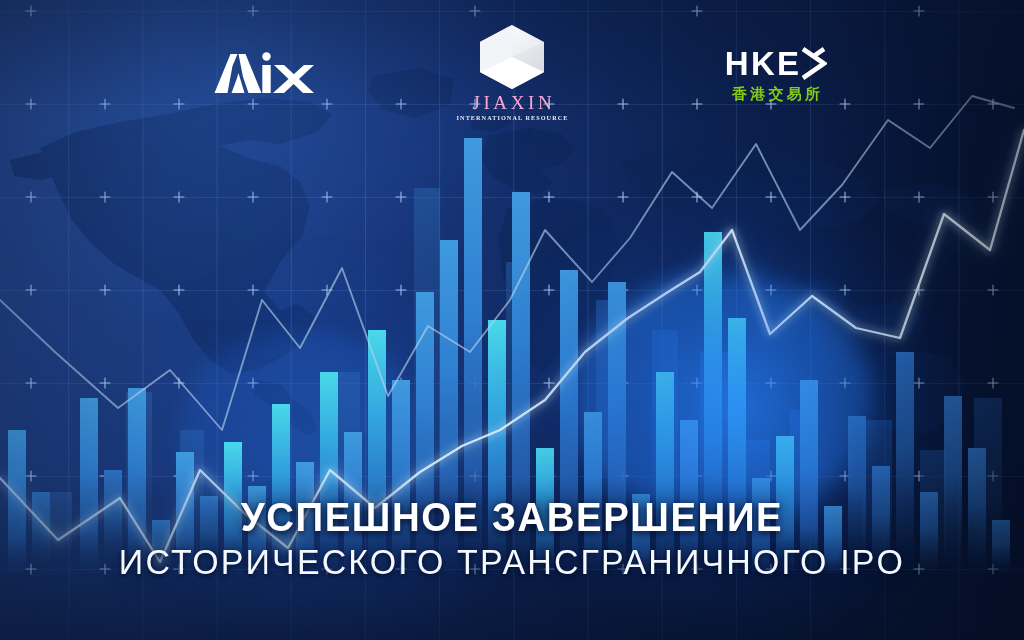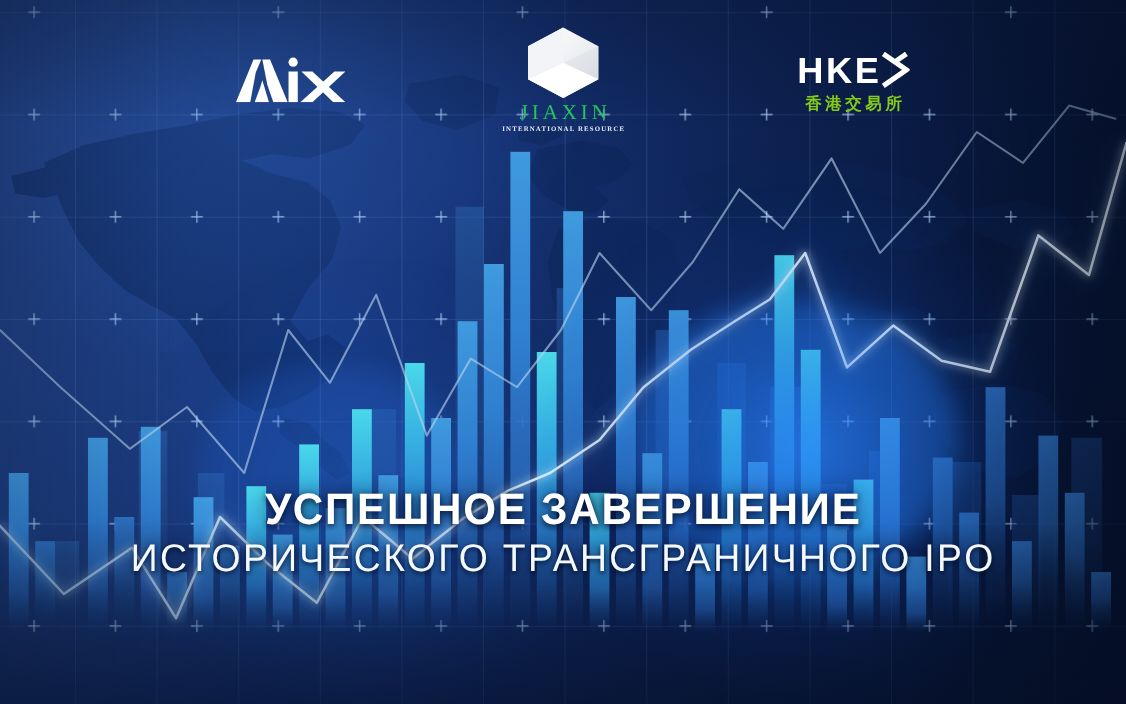--- a/index.html
+++ b/index.html
@@ -76,21 +76,21 @@
 
   .logo-aix{left:214px;top:49px;width:100px;height:44px;}
   .logo-aix svg{width:100%;height:100%;display:block;}
 
   .logo-jiaxin{left:452px;top:22px;width:120px;height:110px;text-align:center;}
   .jx-hex{width:100%;height:70px;display:block;}
   .jx-name{
     margin-top:1px;
     font-family:"Liberation Serif",serif;
     font-size:19px;letter-spacing:3.6px;
-    color:#22c55e;line-height:1;font-weight:400;
+    color:#f9a8d4;line-height:1;font-weight:400;
     text-indent:3.6px;
   }
   .jx-sub{
     margin-top:3px;
     font-family:"Liberation Serif",serif;
     font-size:6.2px;letter-spacing:1.08px;
     color:#e8eefb;line-height:1;font-weight:700;
     text-indent:1.08px;
   }
 
@@ -104,21 +104,21 @@
   .hkex-word span{display:inline-block;}
   .hkex-x{width:26px;height:33px;}
   .hkex-cn{
     margin-top:7px;
     font-size:15px;letter-spacing:3.2px;color:#84cc16;line-height:1;
     font-family:"DejaVu Sans",sans-serif;font-weight:700;
     text-indent:3.2px;
   }
 
   
-  .headline{position:absolute;left:0;top:442px;width:1024px;text-align:center;}
+  .headline{position:absolute;left:0;top:496px;width:1024px;text-align:center;}
   .h-line1{
     font-family:"Liberation Sans",sans-serif;
     font-weight:700;
     font-size:40px;
     letter-spacing:1.6px;
     color:#ffffff;
     line-height:1.06;
     text-shadow:0 0 18px rgba(8,24,60,.85),0 2px 6px rgba(4,14,40,.9);
     transform:scaleX(.96);
     white-space:nowrap;

